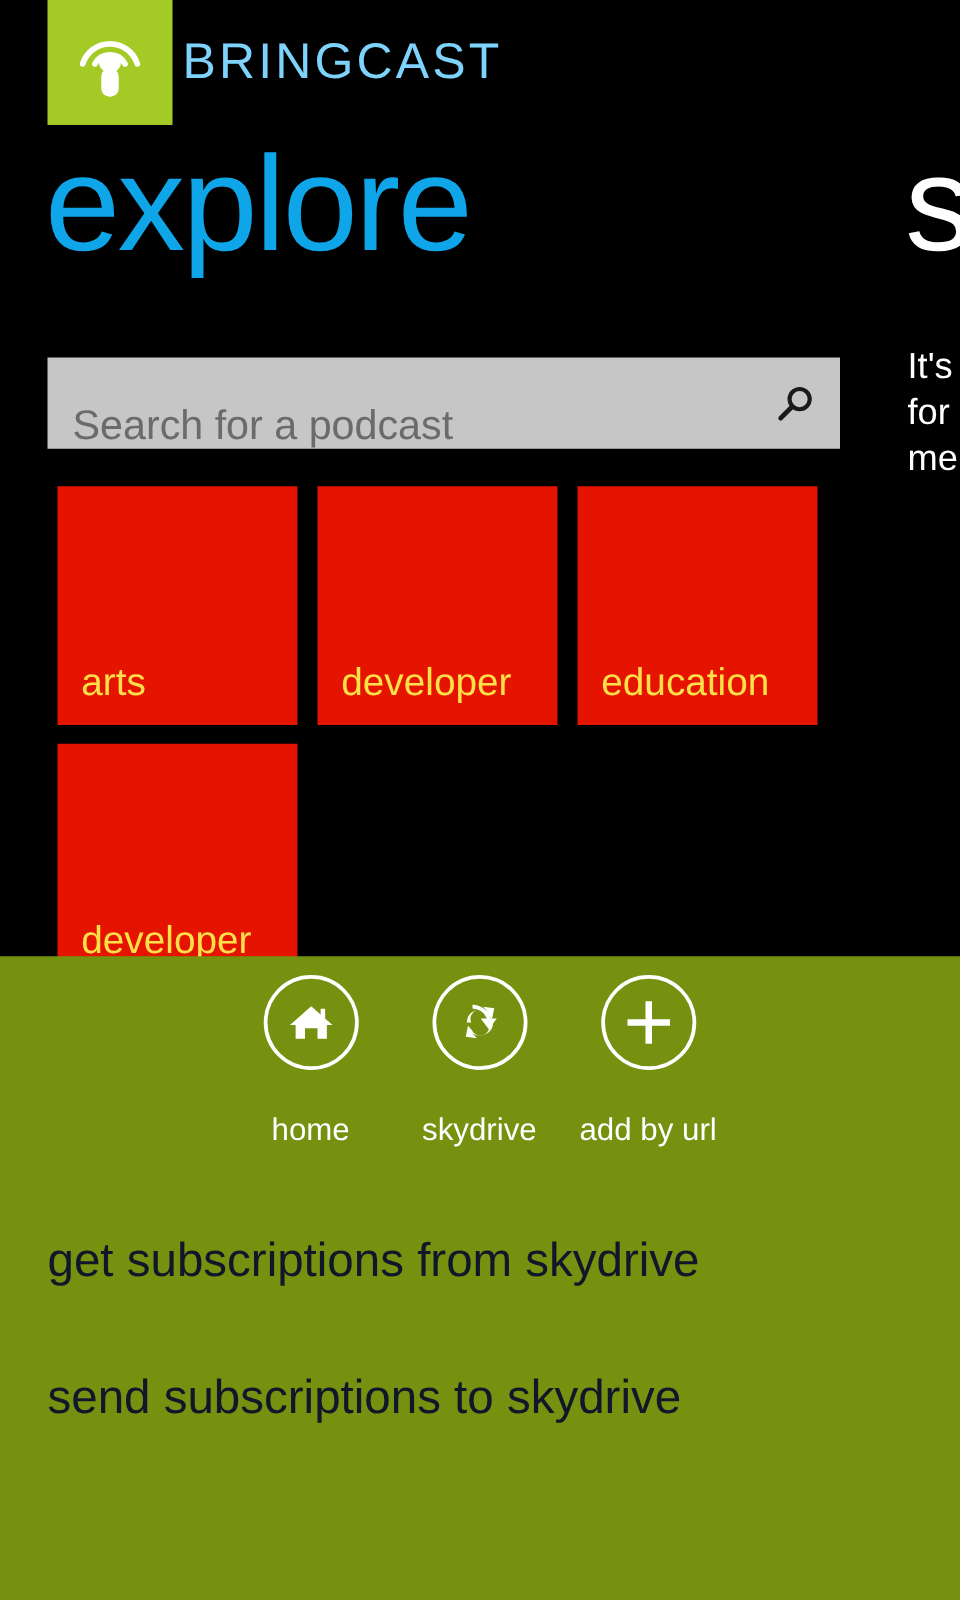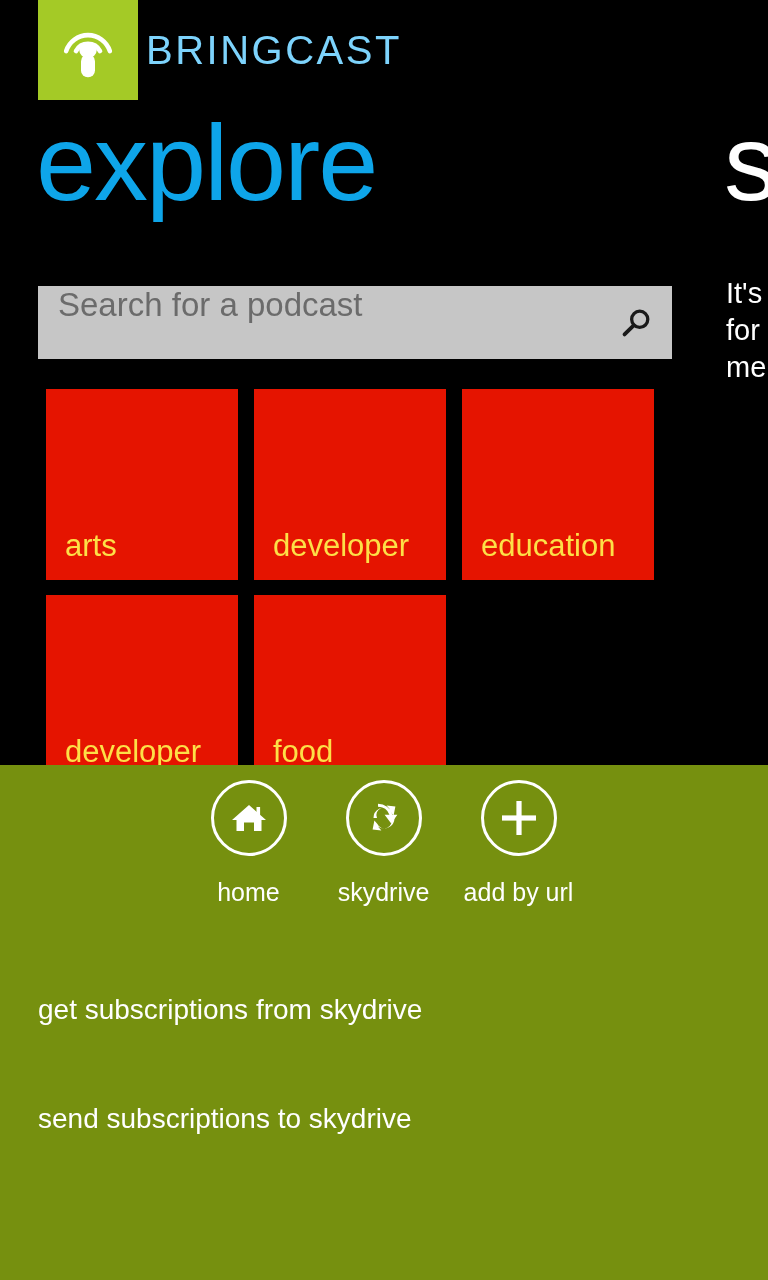--- a/index.html
+++ b/index.html
@@ -69,21 +69,21 @@
     font-weight:400;
     white-space:nowrap;
   }
   #next-peek div { white-space:nowrap; }
 
   
   #search-box {
     position:absolute; left:38px; top:286px;
     width:634px; height:73px;
     background:#c6c6c6;
-    display:flex; align-items:flex-start;
+    display:flex; align-items:flex-end;
   }
   #search-input {
     flex:1;
     border:none; outline:none; background:transparent;
     font-family:"Liberation Sans", sans-serif;
     font-size:33px;
     color:#6b6b6b;
     padding-left:20px;
     font-weight:400;
   }
@@ -140,34 +140,34 @@
     background:transparent; border:none; cursor:pointer;
   }
   .appbar-icon {
     width:76px; height:76px;
     border:3px solid #fff;
     border-radius:50%;
     display:flex; align-items:center; justify-content:center;
   }
   .appbar-icon svg { width:44px; height:44px; display:block; }
   .appbar-btn-label {
-    margin-top:22px;
+    margin-top:34px;
     color:#fff;
     font-size:25px;
     font-weight:400;
     white-space:nowrap;
   }
   #appbar-menu {
     position:absolute; left:0; top:190px;
     width:100%;
   }
   .menu-item {
     display:block;
-    color:#ffffff;
-    font-size:28px;
+    color:#0f172a;
+    font-size:38px;
     font-weight:300;
     padding:0 16px 0 38px;
     height:109px;
     line-height:109px;
     white-space:nowrap;
     cursor:pointer;
   }
 </style>
 </head>
 <body>
@@ -217,23 +217,20 @@
     </div>
     <div class="tile">
       <span class="tile-label">developer</span>
     </div>
     <div class="tile">
       <span class="tile-label">education</span>
     </div>
     <div class="tile">
       <span class="tile-label">developer</span>
     </div>
-    <div class="tile">
-      <span class="tile-label">food</span>
-    </div>
   </div>
 
   <div id="appbar">
 
     <div id="appbar-buttons">
 
       <button class="appbar-btn">
         <span class="appbar-icon">
           <svg viewBox="0 0 44 44" aria-hidden="true">
             <path d="M22 9 L39 24 L34.5 24 L34.5 35 L27 35 L27 26.5 L17 26.5 L17 35 L9.5 35 L9.5 24 L5 24 Z" fill="#fff"></path>

